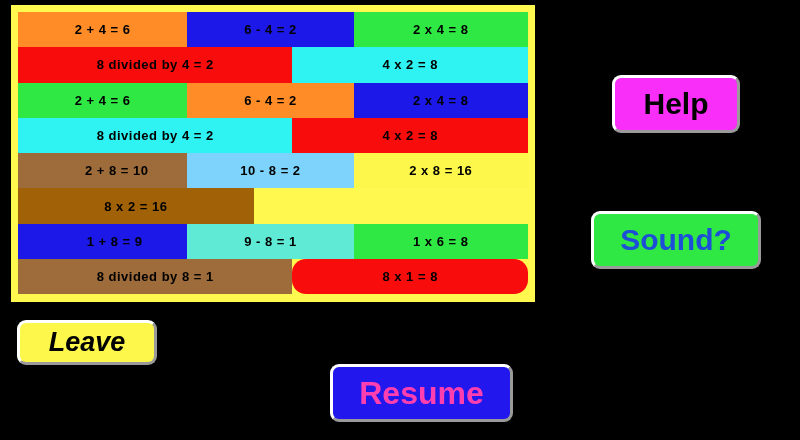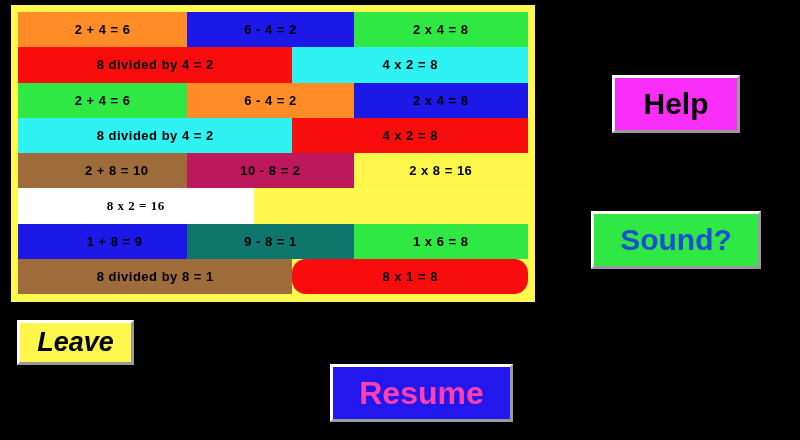--- a/index.html
+++ b/index.html
@@ -52,31 +52,32 @@
     align-items:center;
     justify-content:center;
     box-sizing:border-box;
     font-weight:bold;
     border-top:3px solid #FFFFFF;
     border-left:3px solid #FFFFFF;
     border-right:3px solid #9A9A9A;
     border-bottom:3px solid #9A9A9A;
     cursor:pointer;
     user-select:none;
+    border-radius:9px;
   }
   #help-button{
     left:612px; top:75px; width:128px; height:58px;
     background:#F92FF9; color:#000000; font-size:30px;
   }
   #sound-button{
     left:591px; top:211px; width:170px; height:58px;
     background:#2FE843; color:#1d4ed8; font-size:30px;
   }
   #leave-button{
-    left:17px; top:320px; width:117px; height:45px;
+    left:17px; top:320px; width:140px; height:45px;
     background:#FCF74A; color:#000000; font-size:27px; font-style:italic;
   }
   #resume-button{
     left:330px; top:364px; width:183px; height:58px;
     background:#2218EE; color:#FF3FAF; font-size:32px;
   }
 </style>
 </head>
 <body>
 
@@ -94,29 +95,29 @@
       <div class="fact-cell c0" style="background: rgb(47, 232, 67);">2 + 4 = 6</div>
       <div class="fact-cell c1" style="background: rgb(255, 140, 38);">6 - 4 = 2</div>
       <div class="fact-cell c2" style="background: rgb(27, 24, 232);">2 x 4 = 8</div>
     </div>
     <div class="fact-row row-2">
       <div class="fact-cell c0" style="background: rgb(47, 242, 242);">8 divided by 4 = 2</div>
       <div class="fact-cell c1" style="background: rgb(249, 12, 12);">4 x 2 = 8</div>
     </div>
     <div class="fact-row row-3">
       <div class="fact-cell c0" style="background: rgb(158, 107, 58); padding-left: 28px;">2 + 8 = 10</div>
-      <div class="fact-cell c1" style="background: #be185d;">10 - 8 = 2</div>
+      <div class="fact-cell c1" style="background: #7dd3fc;">10 - 8 = 2</div>
       <div class="fact-cell c2" style="background: rgb(252, 247, 74);">2 x 8 = 16</div>
     </div>
     <div class="fact-row row-2">
-      <div class="fact-cell c1" style="background: #ffffff; font-family: Liberation Serif, serif;">8 x 2 = 16</div>
+      <div class="fact-cell c1" style="background: #a16207;">8 x 2 = 16</div>
     </div>
     <div class="fact-row row-3">
       <div class="fact-cell c0" style="background: rgb(27, 24, 232); padding-left: 24px;">1 + 8 = 9</div>
-      <div class="fact-cell c1" style="background: #0f766e;">9 - 8 = 1</div>
+      <div class="fact-cell c1" style="background: #5eead4;">9 - 8 = 1</div>
       <div class="fact-cell c2" style="background: rgb(47, 232, 67);">1 x 6 = 8</div>
     </div>
     <div class="fact-row row-2">
       <div class="fact-cell c0" style="background: rgb(158, 107, 58);">8 divided by 8 = 1</div>
       <div class="fact-cell c1" style="background: rgb(249, 12, 12); border-radius: 14px;">8 x 1 = 8</div>
     </div>
   </div>
 
 <div class="btn" id="help-button">
   <span>Help</span>

